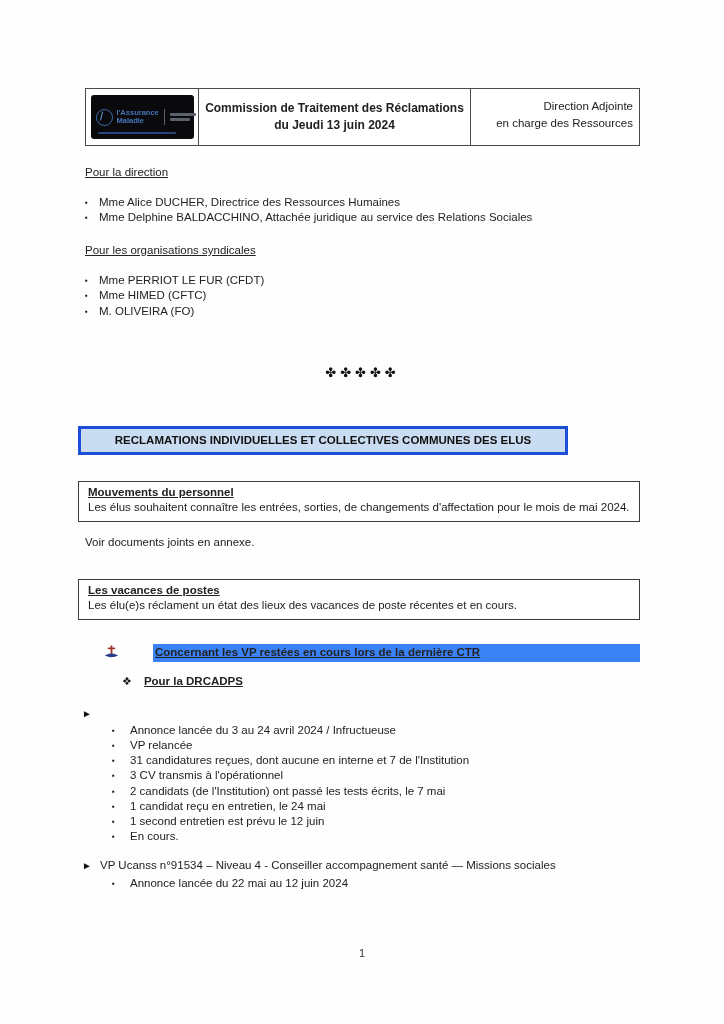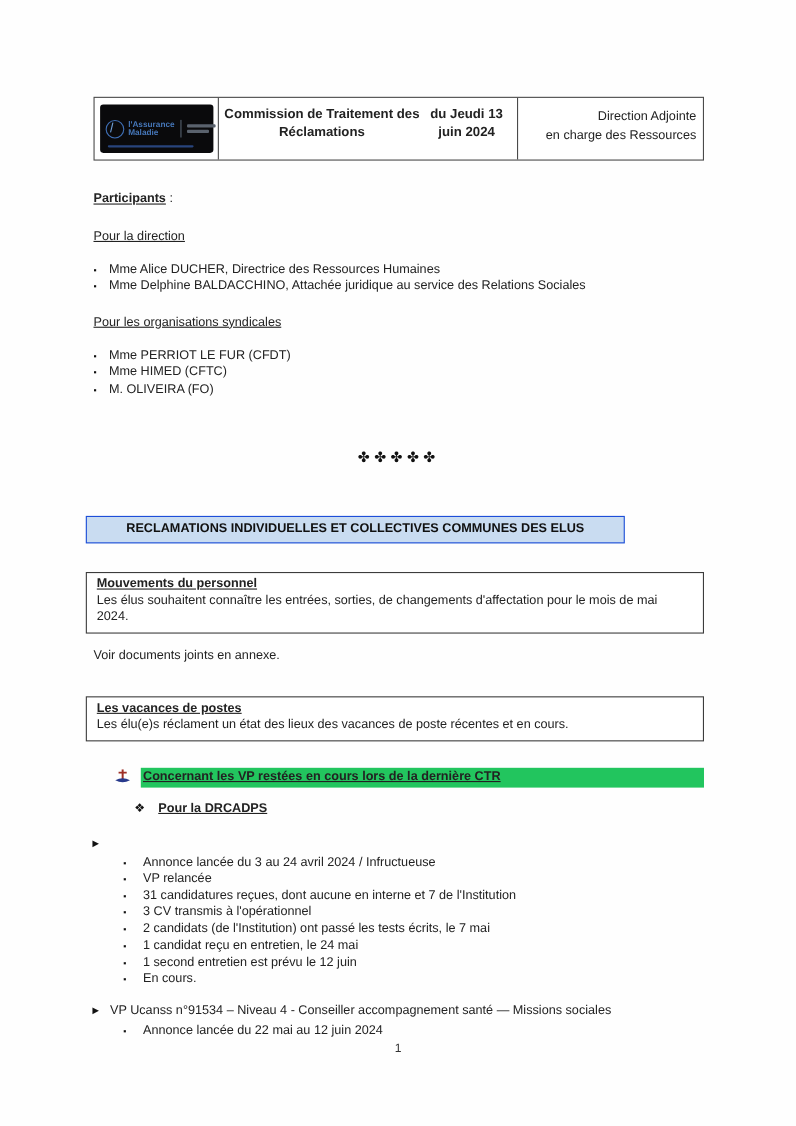--- a/index.html
+++ b/index.html
@@ -9,21 +9,21 @@
     color:#222;font-size:11.5px;line-height:1.3;overflow:hidden;
     margin:0 auto;
   }
   .content{position:absolute;left:85px;top:4px;width:555px;}
 
   
   .hdr{display:flex;margin-top:84px;border:1px solid #4a4a4a;background:#fff;}
   .hdr-cell{border-right:1px solid #4a4a4a;box-sizing:border-box;}
   .hdr-cell:last-child{border-right:none;text-align:right;}
   .hdr-logo-cell{width:113px;display:flex;align-items:center;justify-content:center;padding:6px 4px;}
-  .hdr-title-cell{width:272px;display:flex;flex-direction:row;align-items:flex-start;justify-content:center;
+  .hdr-title-cell{width:272px;display:flex;flex-direction:column;align-items:center;justify-content:center;
     text-align:center;font-weight:bold;font-size:12px;line-height:1.45;padding:6px 4px;}
   .hdr-right-cell{flex:1;display:flex;flex-direction:column;justify-content:flex-start;
     font-size:11.5px;line-height:1.5;padding:9px 6px 6px 10px;}
 
   
   .logo{width:103px;height:44px;background:#0a0a0c;border-radius:3px;position:relative;
     display:flex;align-items:center;padding:0 5px;box-sizing:border-box;}
   .logo-emblem{width:15px;height:15px;border:1.6px solid #3f6fb5;border-radius:50%;
     position:relative;flex:none;margin-right:4px;}
   .logo-emblem::after{content:"";position:absolute;left:4px;top:2px;width:5px;height:9px;
@@ -41,33 +41,33 @@
   .group-label{margin-top:19px;}
   .plist{margin-top:15px;}
   .plist-row{position:relative;padding-left:14px;line-height:15.5px;}
   .sq{position:absolute;left:0;top:0;font-size:8px;line-height:15.5px;color:#111;}
 
   .group-label2{margin-top:17px;}
 
   .separator{margin-top:46px;text-align:center;font-size:13px;letter-spacing:4px;color:#111;}
 
   .banner{margin-top:44px;margin-left:-7px;width:490px;box-sizing:border-box;
-    background:#c9dcf1;border:1px solid #1d4ed8;text-align:center;
+    background:#c9dcf1;border:3px solid #1d4ed8;text-align:center;
     font-weight:bold;font-size:11.5px;padding:4px 2px;color:#101010;}
 
   .boxed{margin-left:-7px;width:562px;box-sizing:border-box;border:1px solid #3c3c3c;
-    padding:3px 24px 6px 9px;background:#fff;}
+    padding:3px 9px 6px 9px;background:#fff;}
   .boxed .box-title{font-weight:bold;}
   .box1{margin-top:26px;}
   .note{margin-top:13px;}
   .box2{margin-top:29px;}
 
   .ctr-heading{margin-top:24px;margin-left:19px;display:flex;align-items:flex-start;}
   .anchor-ic{flex:none;width:15px;height:15px;margin-right:9px;margin-top:1px;}
-  .ctr-heading-text{flex:1;background:#22c55e;font-weight:bold;padding:1px 0 2px 2px;}
+  .ctr-heading-text{flex:1;background:#3b82f6;font-weight:bold;padding:1px 0 2px 2px;margin-left:25px;}
 
   .sub-heading{margin-top:12px;margin-left:37px;display:flex;align-items:baseline;}
   .diamond{flex:none;font-size:11px;margin-right:12px;color:#111;}
 
   .vp-title{margin-top:18px;display:flex;align-items:baseline;}
   .vp-title.second{margin-top:14px;}
   .arrow{flex:none;width:18px;margin-left:-3px;font-size:10px;color:#111;}
   .vp-details{margin-top:3px;}
   .vp-row{position:relative;padding-left:45px;line-height:15.2px;}
   .vp-row .sq2{position:absolute;left:27px;top:0;font-size:8px;line-height:15.2px;color:#111;}
@@ -99,21 +99,20 @@
       <div class="hdr-cell hdr-title-cell">
         <span>Commission de Traitement des Réclamations</span>
         <span>du Jeudi 13 juin 2024</span>
       </div>
       <div class="hdr-cell hdr-right-cell">
         <span>Direction Adjointe</span>
         <span>en charge des Ressources</span>
       </div>
     </div>
 
-    <div class="participants-h"><span class="b u">Participants</span><span> :</span></div>
 
     <div class="group-label"><span class="u">Pour la direction</span></div>
 
     <div class="plist">
 
         <div class="plist-row">
           <span class="sq">▪</span>
           <span>Mme Alice DUCHER, Directrice des Ressources Humaines</span>
         </div>
 

